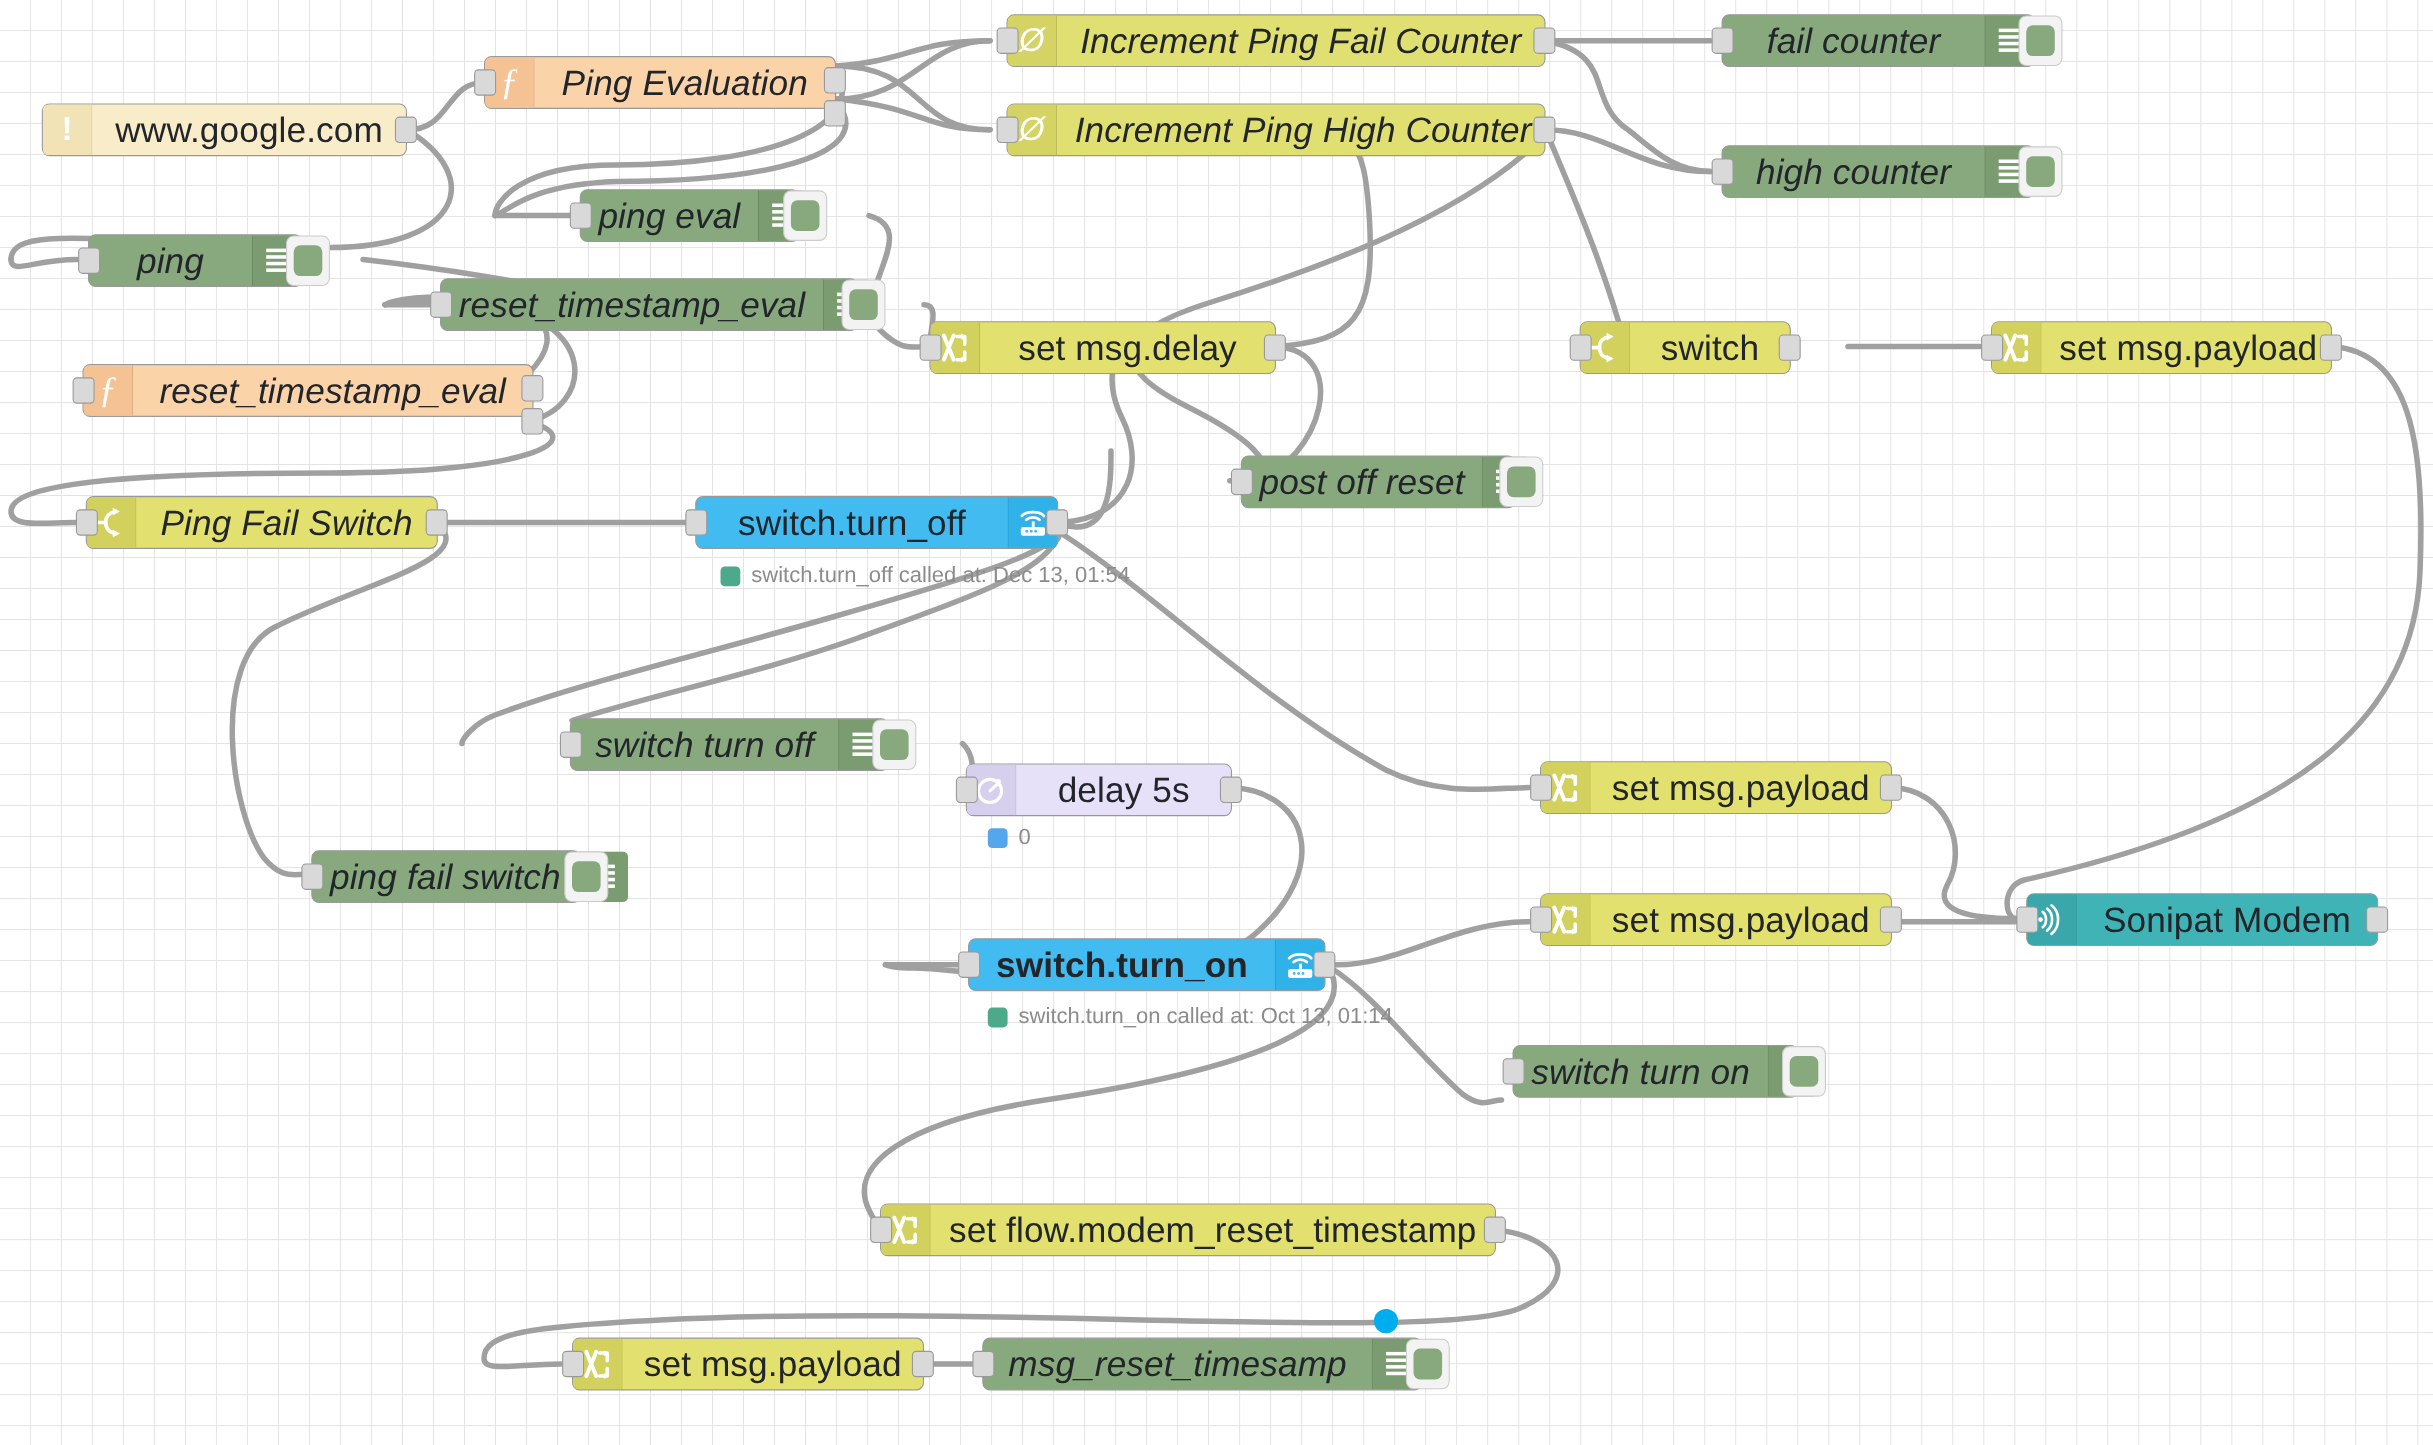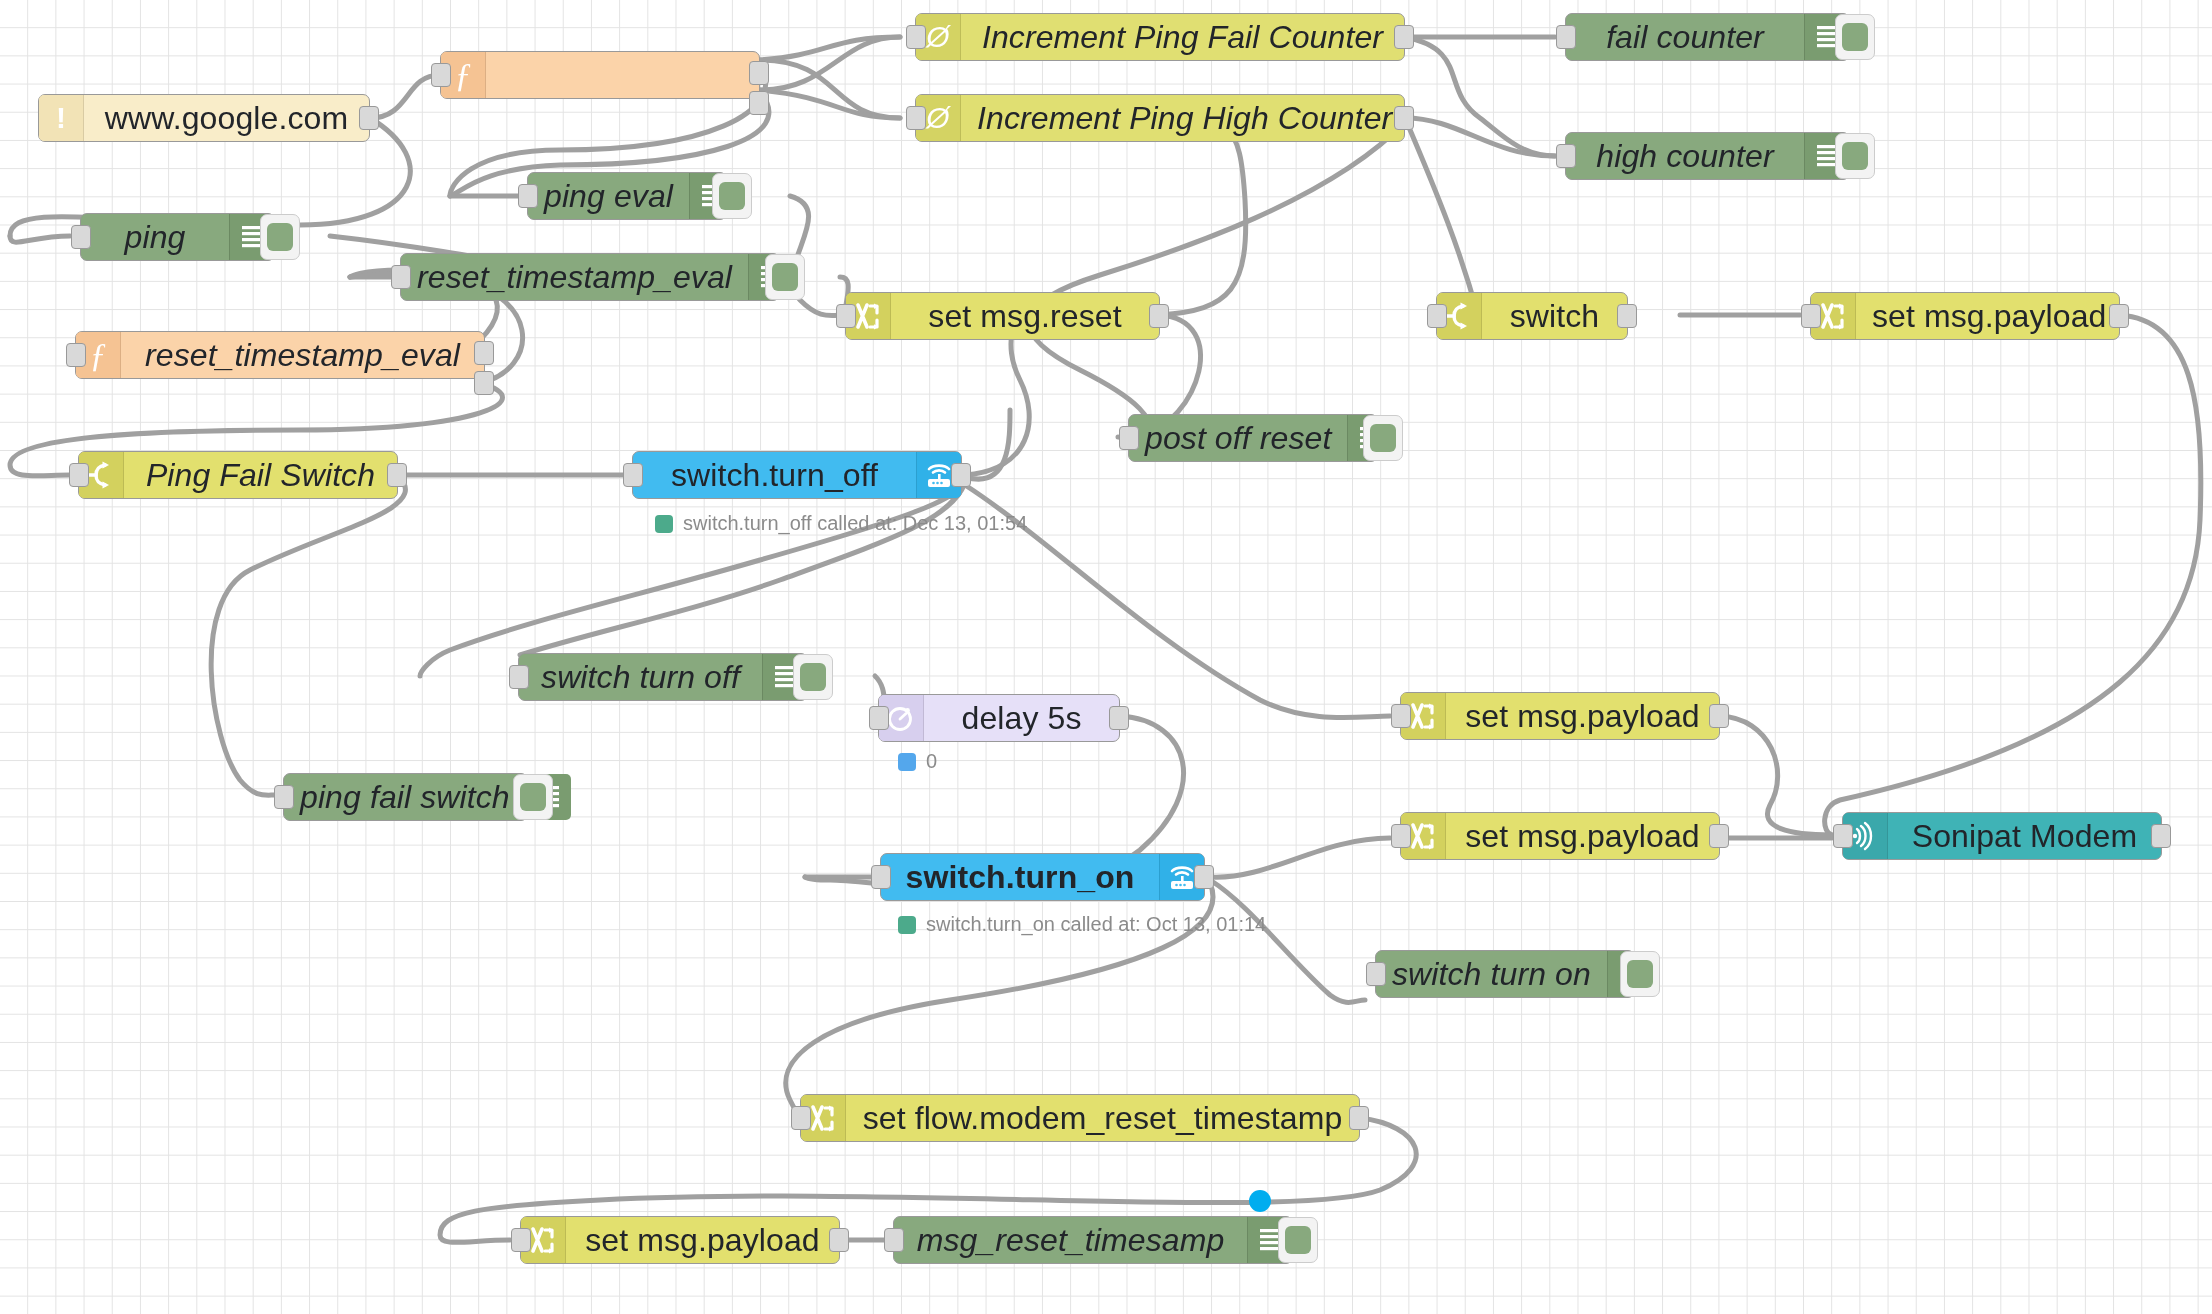--- a/index.html
+++ b/index.html
@@ -259,20 +259,21 @@
       <span class="ic ic-bang">!</span>
     </div>
     <div class="label">www.google.com</div>
     <div class="port out"></div>
   </div>
 
   <div class="node n-func italic" style="left:440px; top:51px; width:320px;">
     <div class="icon-box">
         <span class="ic ic-f">ƒ</span>
       </div>
+    <div class="label">Ping Evaluation</div>
     <div class="port in"></div>
     <div class="port out" style="top:9px; transform:none;"></div>
     <div class="port out" style="top:39px; transform:none;"></div>
   </div>
 
   <div class="node n-counter italic" style="left:915px; top:13px; width:490px;">
     <div class="icon-box">
         <span class="ic ic-zero">Ø</span>
       </div>
     <div class="label">Increment Ping Fail Counter</div>
@@ -382,21 +383,21 @@
   <div class="node n-change" style="left:845px; top:292px; width:315px;">
     <div class="icon-box">
       <svg width="28" height="30" viewBox="0 0 28 30">
         <path d="M4 4 L13 26 M13 4 L4 26" stroke="#fff" stroke-width="3.6" fill="none" stroke-linecap="round"></path>
         <path d="M16 5 L23 5 L23 12" stroke="#fff" stroke-width="3.2" fill="none" stroke-linecap="round" stroke-linejoin="round"></path>
         <path d="M20 2.5 L24.5 5.2 L20 8" fill="#fff"></path>
         <path d="M16 26 L23 26 L23 19" stroke="#fff" stroke-width="3.2" fill="none" stroke-linecap="round" stroke-linejoin="round"></path>
         <path d="M20 23.2 L24.5 25.9 L20 28.6" fill="#fff"></path>
       </svg>
     </div>
-    <div class="label">set msg.reset</div>
+    <div class="label">set msg.delay</div>
     <div class="port in"></div>
     <div class="port out"></div>
   </div>
 
   <div class="node n-debug italic" style="left:1128px; top:414px; width:250px;">
     <div class="icon-box">
       <svg width="24" height="26" viewBox="0 0 24 26">
         <rect x="2" y="2" width="20" height="3.2" fill="#fff"></rect>
         <rect x="2" y="8" width="20" height="3.2" fill="#fff"></rect>
         <rect x="2" y="14" width="20" height="3.2" fill="#fff"></rect>

